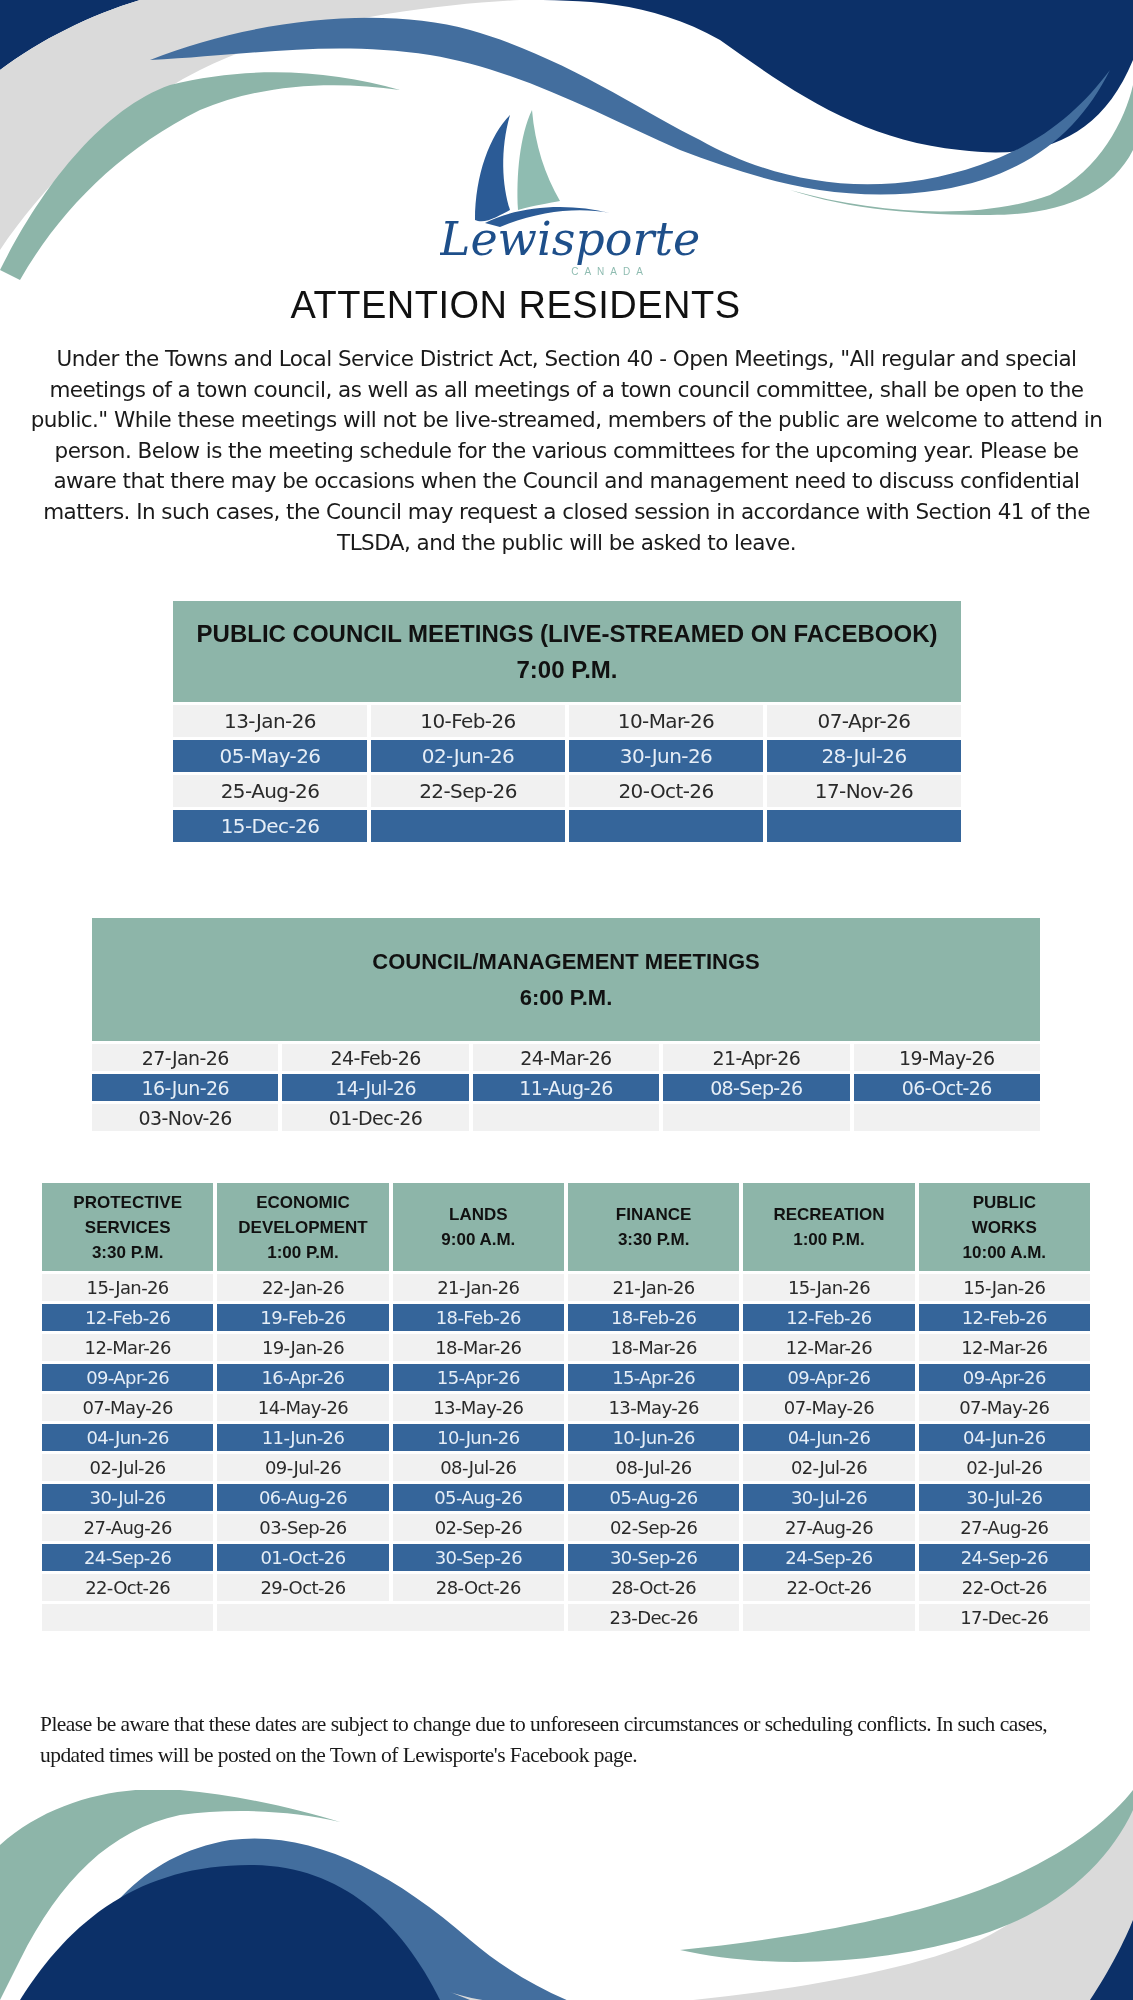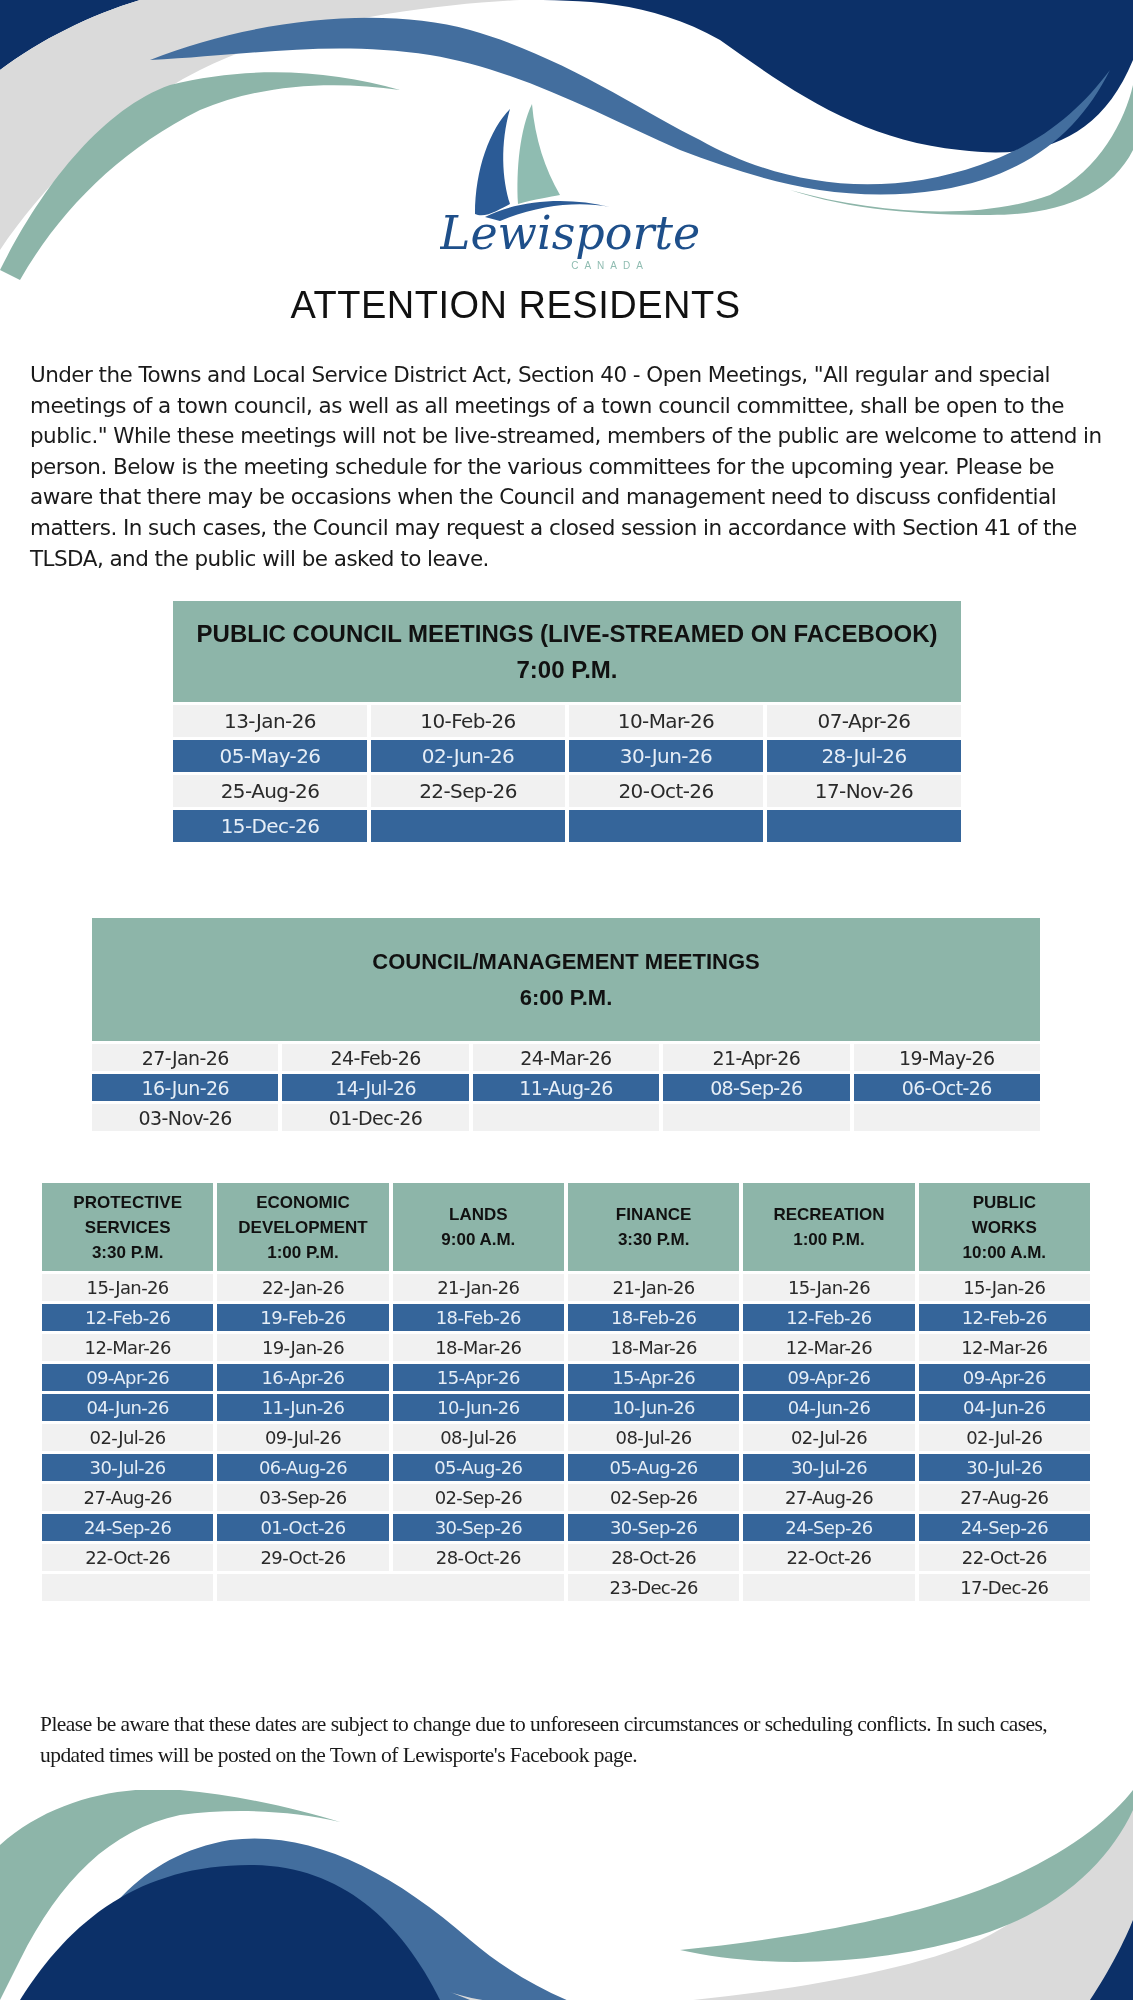--- a/index.html
+++ b/index.html
@@ -6,31 +6,31 @@
     body {
       width: 1133px; height: 2000px; position: relative; overflow: hidden;
       background: #ffffff;
       font-family: "Liberation Sans", sans-serif;
       color: #111;
     }
     .deco { position: absolute; left: 0; width: 1133px; pointer-events: none; }
     .deco-top { top: 0; height: 290px; }
     .deco-bottom { top: 1790px; height: 210px; }
 
-    .logo { position: absolute; left: 440px; top: 99px; width: 260px; height: 175px; text-align: center; }
+    .logo { position: absolute; left: 440px; top: 105px; width: 260px; height: 175px; text-align: center; }
     .logo svg { width: 100%; height: 100%; }
 
     .title {
       position: absolute; top: 284px; left: 0; width: 1031px;
       text-align: center; font-size: 38px; letter-spacing: 0.5px; color: #111;
       font-family: "Liberation Sans", sans-serif;
     }
     .intro {
-      position: absolute; top: 360px; left: 30px; width: 1073px;
-      font-size: 21.5px; line-height: 30.6px; color: #1a1a1a;
+      position: absolute; top: 344px; left: 30px; width: 1073px;
+      text-align: center; font-size: 21.5px; line-height: 30.6px; color: #1a1a1a;
       font-family: "DejaVu Sans", sans-serif; letter-spacing: -0.55px;
     }
 
     table { border-collapse: separate; border-spacing: 4px 3px; position: absolute; }
     td, th { padding: 0; text-align: center; }
     .hdr {
       background: #8db5a9; font-weight: bold; color: #111;
       font-family: "Liberation Sans", sans-serif;
     }
     .light { background: #f1f1f1; color: #2a2a2a; }
@@ -213,20 +213,28 @@
       </tr>
       <tr>
         <td class="date dark">09-Apr-26</td>
         <td class="date dark">16-Apr-26</td>
         <td class="date dark">15-Apr-26</td>
         <td class="date dark">15-Apr-26</td>
         <td class="date dark">09-Apr-26</td>
         <td class="date dark">09-Apr-26</td>
       </tr>
       <tr>
+        <td class="date light">07-May-26</td>
+        <td class="date light">14-May-26</td>
+        <td class="date light">13-May-26</td>
+        <td class="date light">13-May-26</td>
+        <td class="date light">07-May-26</td>
+        <td class="date light">07-May-26</td>
+      </tr>
+      <tr>
         <td class="date dark">04-Jun-26</td>
         <td class="date dark">11-Jun-26</td>
         <td class="date dark">10-Jun-26</td>
         <td class="date dark">10-Jun-26</td>
         <td class="date dark">04-Jun-26</td>
         <td class="date dark">04-Jun-26</td>
       </tr>
       <tr>
         <td class="date light">02-Jul-26</td>
         <td class="date light">09-Jul-26</td>

